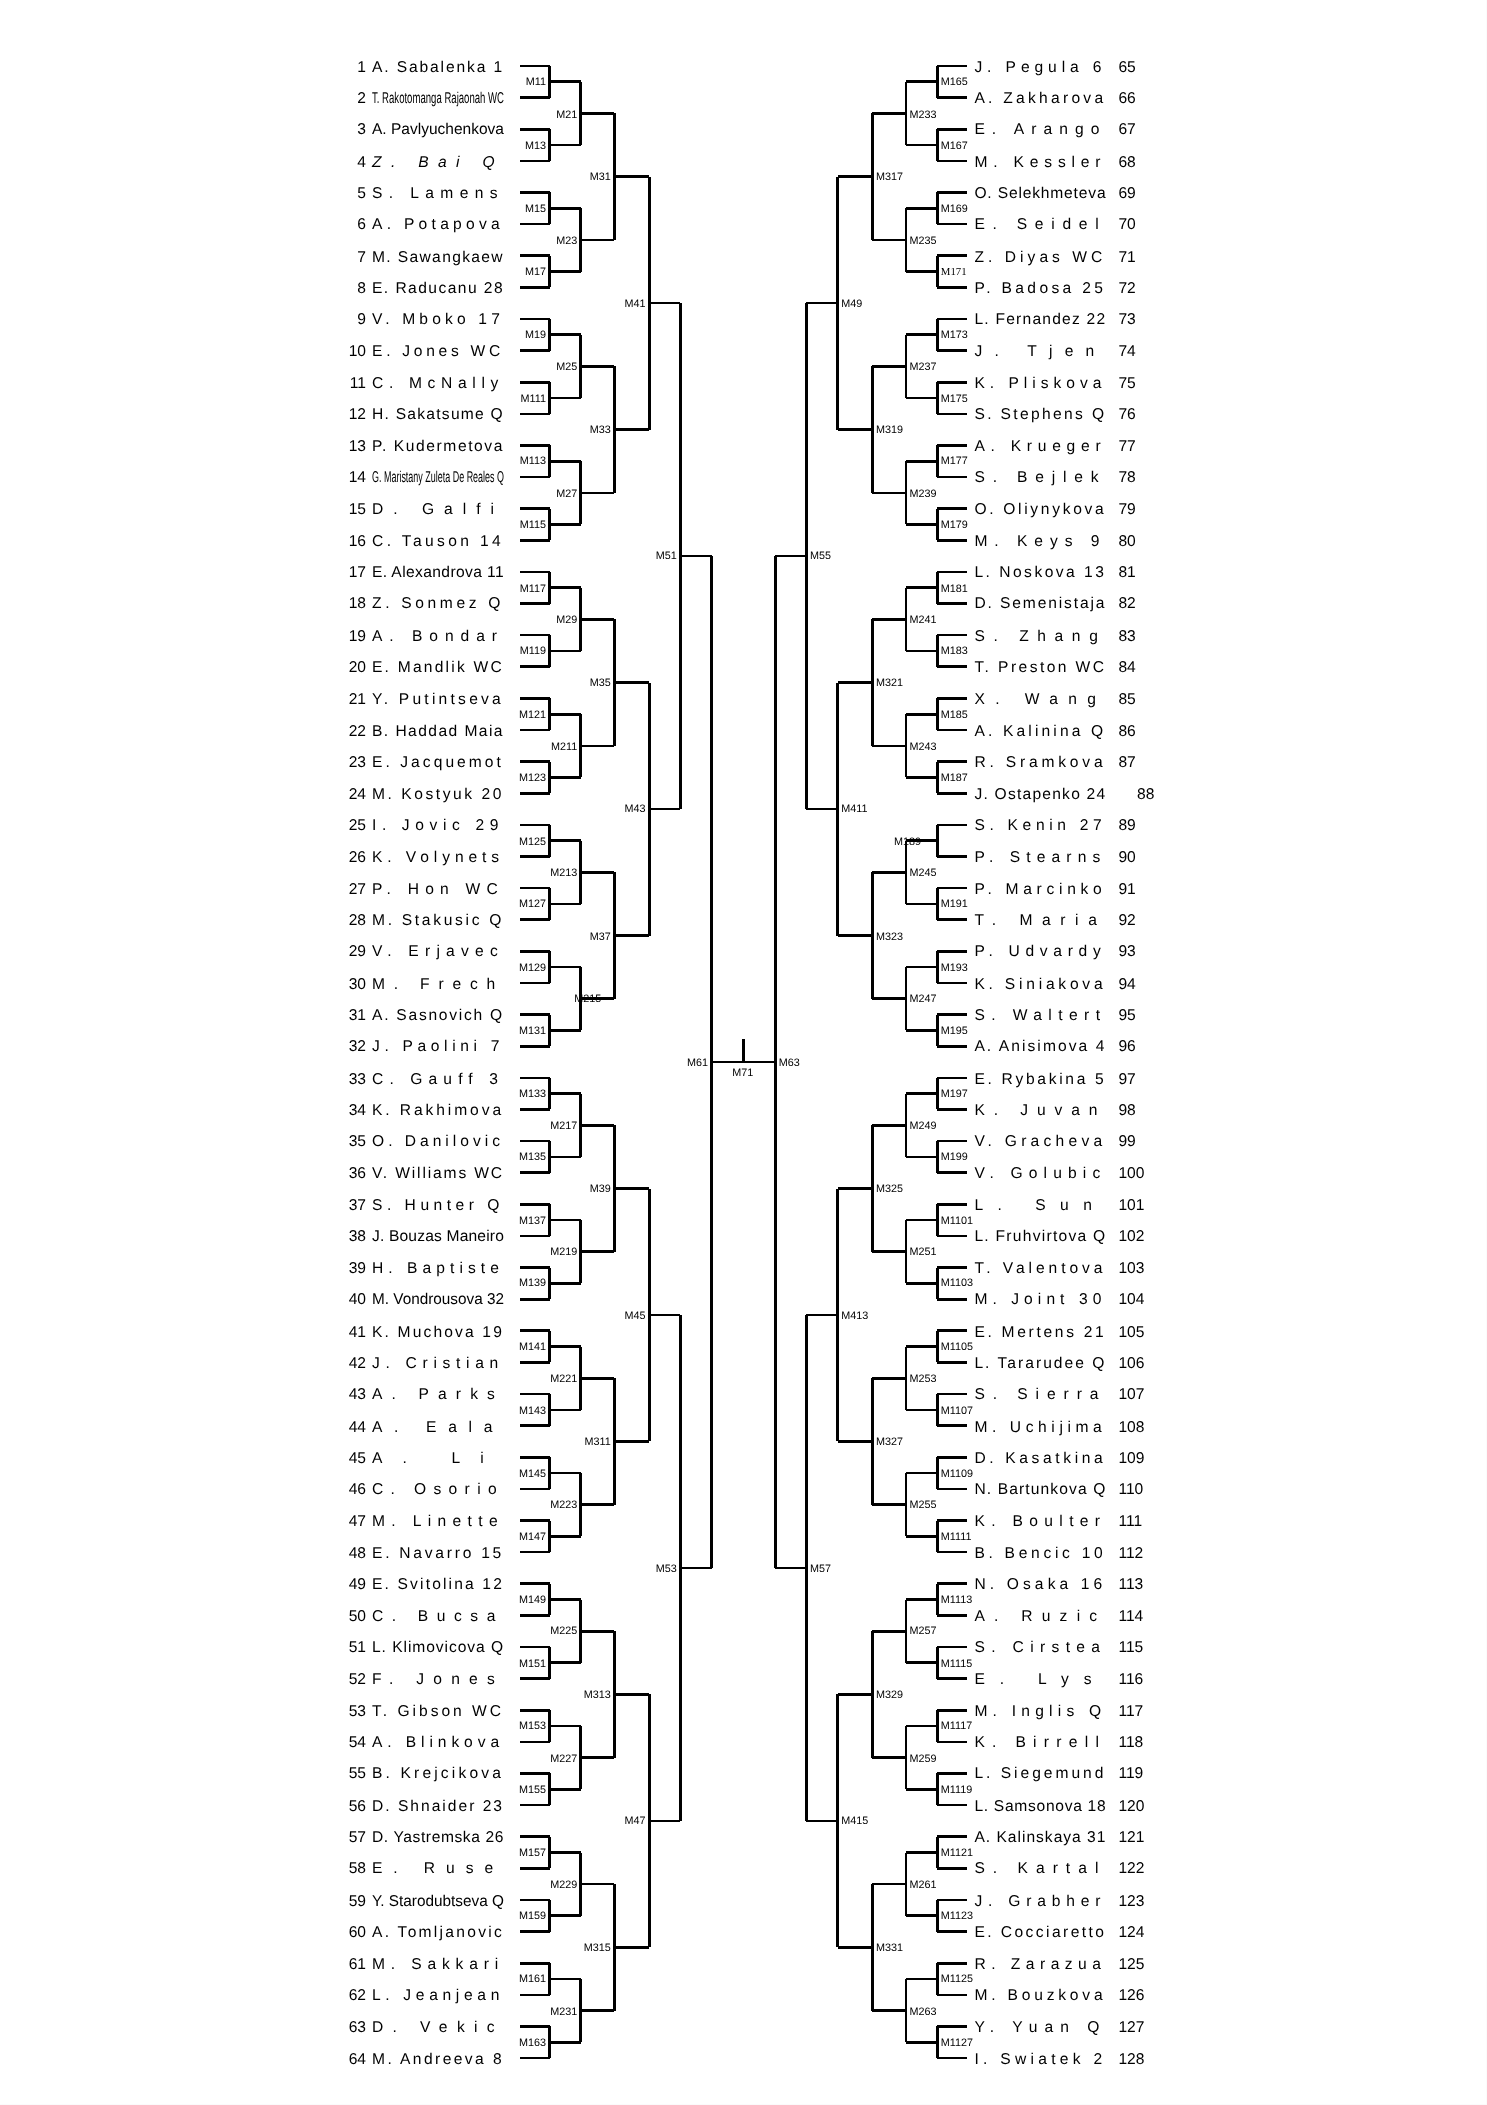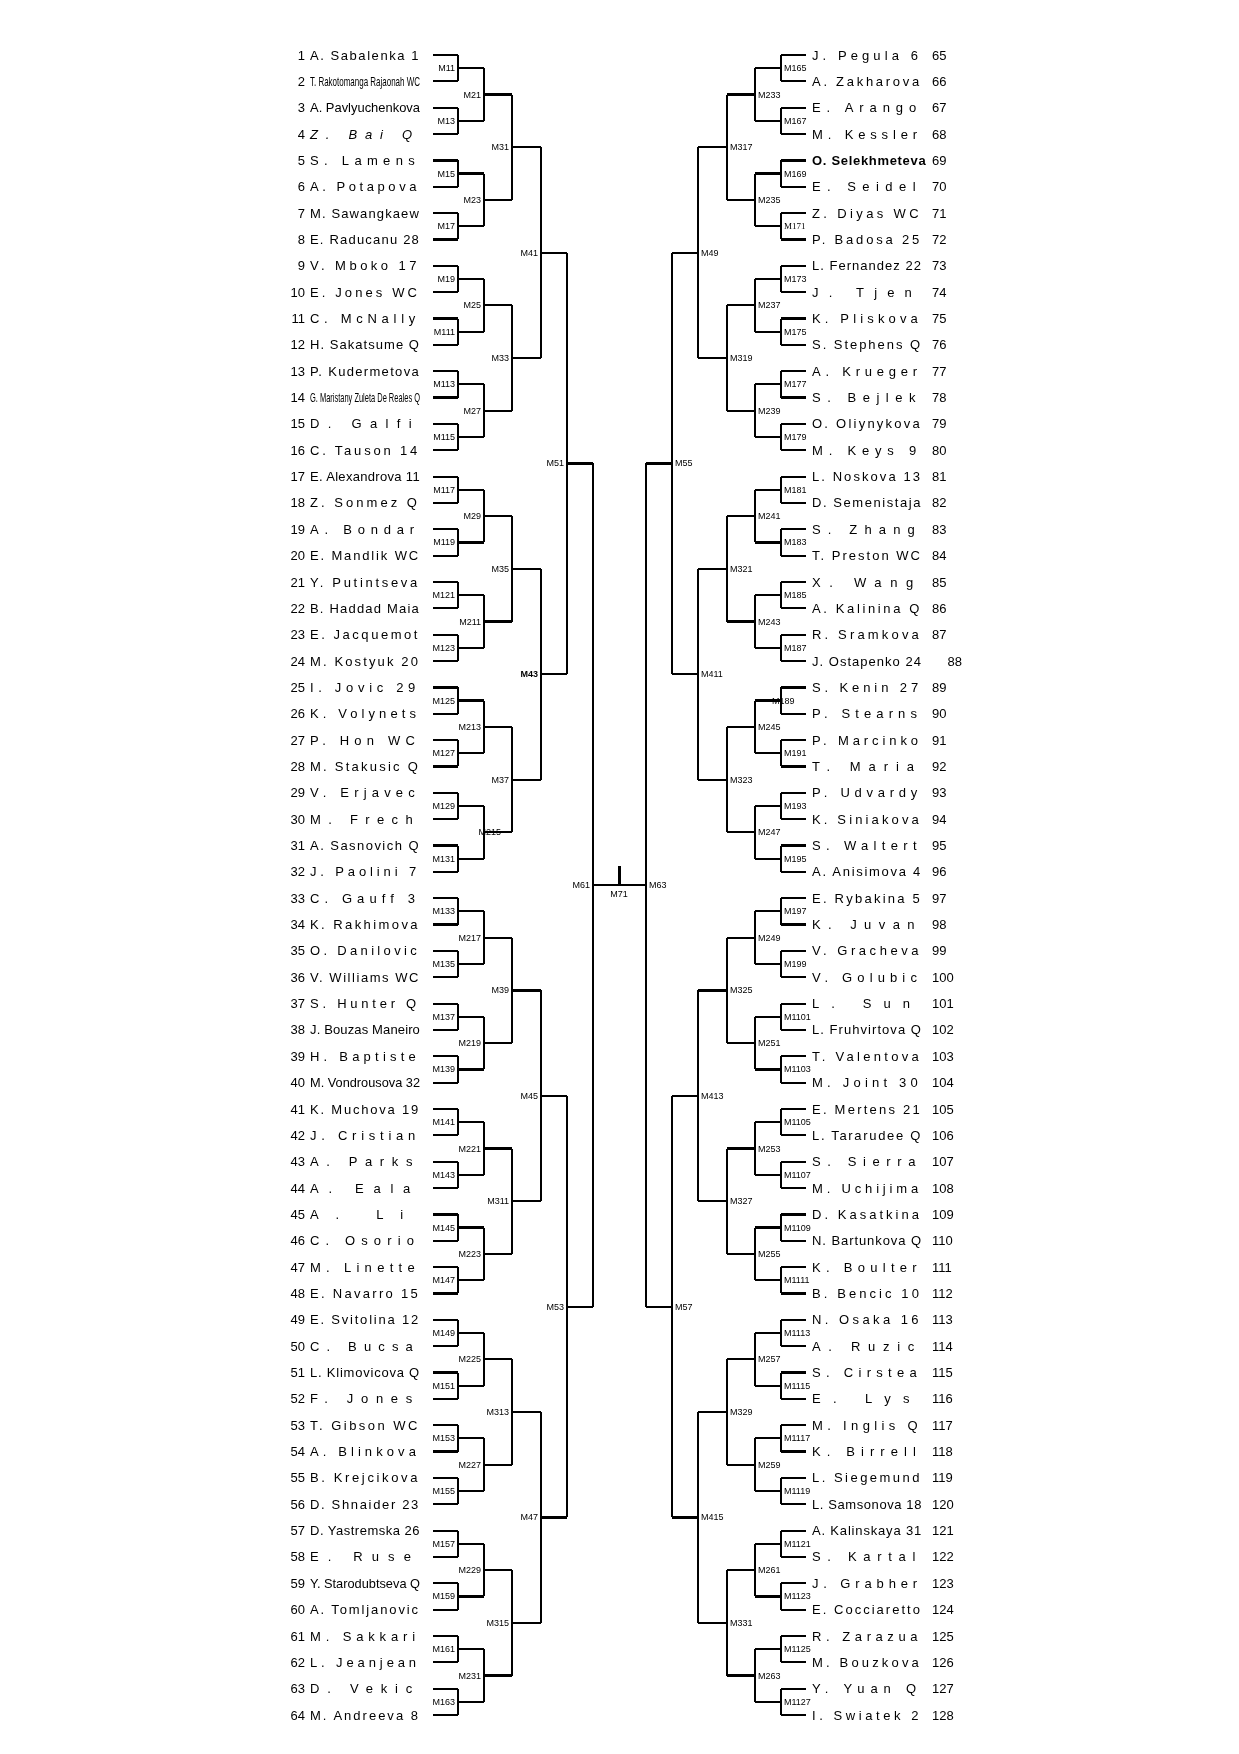--- a/index.html
+++ b/index.html
@@ -151,21 +151,21 @@
       <div class="num numL" style="top: 1707.55px;">64</div>
       <div class="pname nameL" style="top: 1707.55px; letter-spacing: 2.01322px; transform: none;">M. Andreeva 8</div>
       <div class="pname nameR" style="top: 47.5px; letter-spacing: 4.08665px; transform: none;">J. Pegula 6</div>
       <div class="num numR" style="top: 47.5px;">65</div>
       <div class="pname nameR" style="top: 73.85px; letter-spacing: 2.72266px; transform: none;">A. Zakharova</div>
       <div class="num numR" style="top: 73.85px;">66</div>
       <div class="pname nameR" style="top: 100.2px; letter-spacing: 5.87674px; transform: none;">E. Arango</div>
       <div class="num numR" style="top: 100.2px;">67</div>
       <div class="pname nameR" style="top: 126.55px; letter-spacing: 4.85938px; transform: none;">M. Kessler</div>
       <div class="num numR" style="top: 126.55px;">68</div>
-      <div class="pname nameR" style="top: 152.9px; letter-spacing: 0.685417px; transform: none; font-weight: bold;">O. Selekhmeteva</div>
+      <div class="pname nameR" style="top: 152.9px; letter-spacing: 0.685417px; transform: none;">O. Selekhmeteva</div>
       <div class="num numR" style="top: 152.9px;">69</div>
       <div class="pname nameR" style="top: 179.25px; letter-spacing: 6.43924px; transform: none;">E. Seidel</div>
       <div class="num numR" style="top: 179.25px;">70</div>
       <div class="pname nameR" style="top: 205.6px; letter-spacing: 3.3679px; transform: none;">Z. Diyas WC</div>
       <div class="num numR" style="top: 205.6px;">71</div>
       <div class="pname nameR" style="top: 231.95px; letter-spacing: 2.80078px; transform: none;">P. Badosa 25</div>
       <div class="num numR" style="top: 231.95px;">72</div>
       <div class="pname nameR" style="top: 258.3px; letter-spacing: 1.02083px; transform: none;">L. Fernandez 22</div>
       <div class="num numR" style="top: 258.3px;">73</div>
       <div class="pname nameR" style="top: 284.65px; letter-spacing: 10.1741px; transform: none;">J. Tjen</div>
@@ -328,39 +328,39 @@
       <div class="mlabel" style="top: 1675.53px; left: 481px; transform: translate(-100%, -50%);">M231</div>
       <div class="mlabel" style="top: 147.225px; left: 509px; transform: translate(-100%, -50%);">M31</div>
       <div class="mlabel" style="top: 358.025px; left: 509px; transform: translate(-100%, -50%);">M33</div>
       <div class="mlabel" style="top: 568.825px; left: 509px; transform: translate(-100%, -50%);">M35</div>
       <div class="mlabel" style="top: 779.625px; left: 509px; transform: translate(-100%, -50%);">M37</div>
       <div class="mlabel" style="top: 990.425px; left: 509px; transform: translate(-100%, -50%);">M39</div>
       <div class="mlabel" style="top: 1201.22px; left: 509px; transform: translate(-100%, -50%);">M311</div>
       <div class="mlabel" style="top: 1412.03px; left: 509px; transform: translate(-100%, -50%);">M313</div>
       <div class="mlabel" style="top: 1622.83px; left: 509px; transform: translate(-100%, -50%);">M315</div>
       <div class="mlabel" style="top: 252.625px; left: 538px; transform: translate(-100%, -50%);">M41</div>
-      <div class="mlabel" style="top: 674.225px; left: 538px; transform: translate(-100%, -50%); font-weight: bold;">M43</div>
+      <div class="mlabel" style="top: 674.225px; left: 538px; transform: translate(-100%, -50%);">M43</div>
       <div class="mlabel" style="top: 1095.83px; left: 538px; transform: translate(-100%, -50%);">M45</div>
       <div class="mlabel" style="top: 1517.42px; left: 538px; transform: translate(-100%, -50%);">M47</div>
       <div class="mlabel" style="top: 463.425px; left: 564px; transform: translate(-100%, -50%);">M51</div>
       <div class="mlabel" style="top: 1306.62px; left: 564px; transform: translate(-100%, -50%);">M53</div>
       <div class="mlabel" style="top: 885.025px; left: 590px; transform: translate(-100%, -50%);">M61</div>
       <div class="mlabel" style="top: 68.175px; left: 784px; transform: translate(0px, -50%);">M165</div>
       <div class="mlabel" style="top: 120.875px; left: 784px; transform: translate(0px, -50%);">M167</div>
       <div class="mlabel" style="top: 173.575px; left: 784px; transform: translate(0px, -50%);">M169</div>
       <div class="mlabel" style="top: 226.275px; left: 784px; transform: translate(0px, -50%); font-family: Liberation Serif, serif;">M171</div>
       <div class="mlabel" style="top: 278.975px; left: 784px; transform: translate(0px, -50%);">M173</div>
       <div class="mlabel" style="top: 331.675px; left: 784px; transform: translate(0px, -50%);">M175</div>
       <div class="mlabel" style="top: 384.375px; left: 784px; transform: translate(0px, -50%);">M177</div>
       <div class="mlabel" style="top: 437.075px; left: 784px; transform: translate(0px, -50%);">M179</div>
       <div class="mlabel" style="top: 489.775px; left: 784px; transform: translate(0px, -50%);">M181</div>
       <div class="mlabel" style="top: 542.475px; left: 784px; transform: translate(0px, -50%);">M183</div>
       <div class="mlabel" style="top: 595.175px; left: 784px; transform: translate(0px, -50%);">M185</div>
       <div class="mlabel" style="top: 647.875px; left: 784px; transform: translate(0px, -50%);">M187</div>
-      <div class="mlabel" style="top: 700.575px; left: 772px; transform: translate(0px, -50%);">M189</div>
+      <div class="mlabel" style="top: 700.575px; left: 745px; transform: translate(0px, -50%);">M189</div>
       <div class="mlabel" style="top: 753.275px; left: 784px; transform: translate(0px, -50%);">M191</div>
       <div class="mlabel" style="top: 805.975px; left: 784px; transform: translate(0px, -50%);">M193</div>
       <div class="mlabel" style="top: 858.675px; left: 784px; transform: translate(0px, -50%);">M195</div>
       <div class="mlabel" style="top: 911.375px; left: 784px; transform: translate(0px, -50%);">M197</div>
       <div class="mlabel" style="top: 964.075px; left: 784px; transform: translate(0px, -50%);">M199</div>
       <div class="mlabel" style="top: 1016.77px; left: 784px; transform: translate(0px, -50%);">M1101</div>
       <div class="mlabel" style="top: 1069.47px; left: 784px; transform: translate(0px, -50%);">M1103</div>
       <div class="mlabel" style="top: 1122.17px; left: 784px; transform: translate(0px, -50%);">M1105</div>
       <div class="mlabel" style="top: 1174.88px; left: 784px; transform: translate(0px, -50%);">M1107</div>
       <div class="mlabel" style="top: 1227.58px; left: 784px; transform: translate(0px, -50%);">M1109</div>

